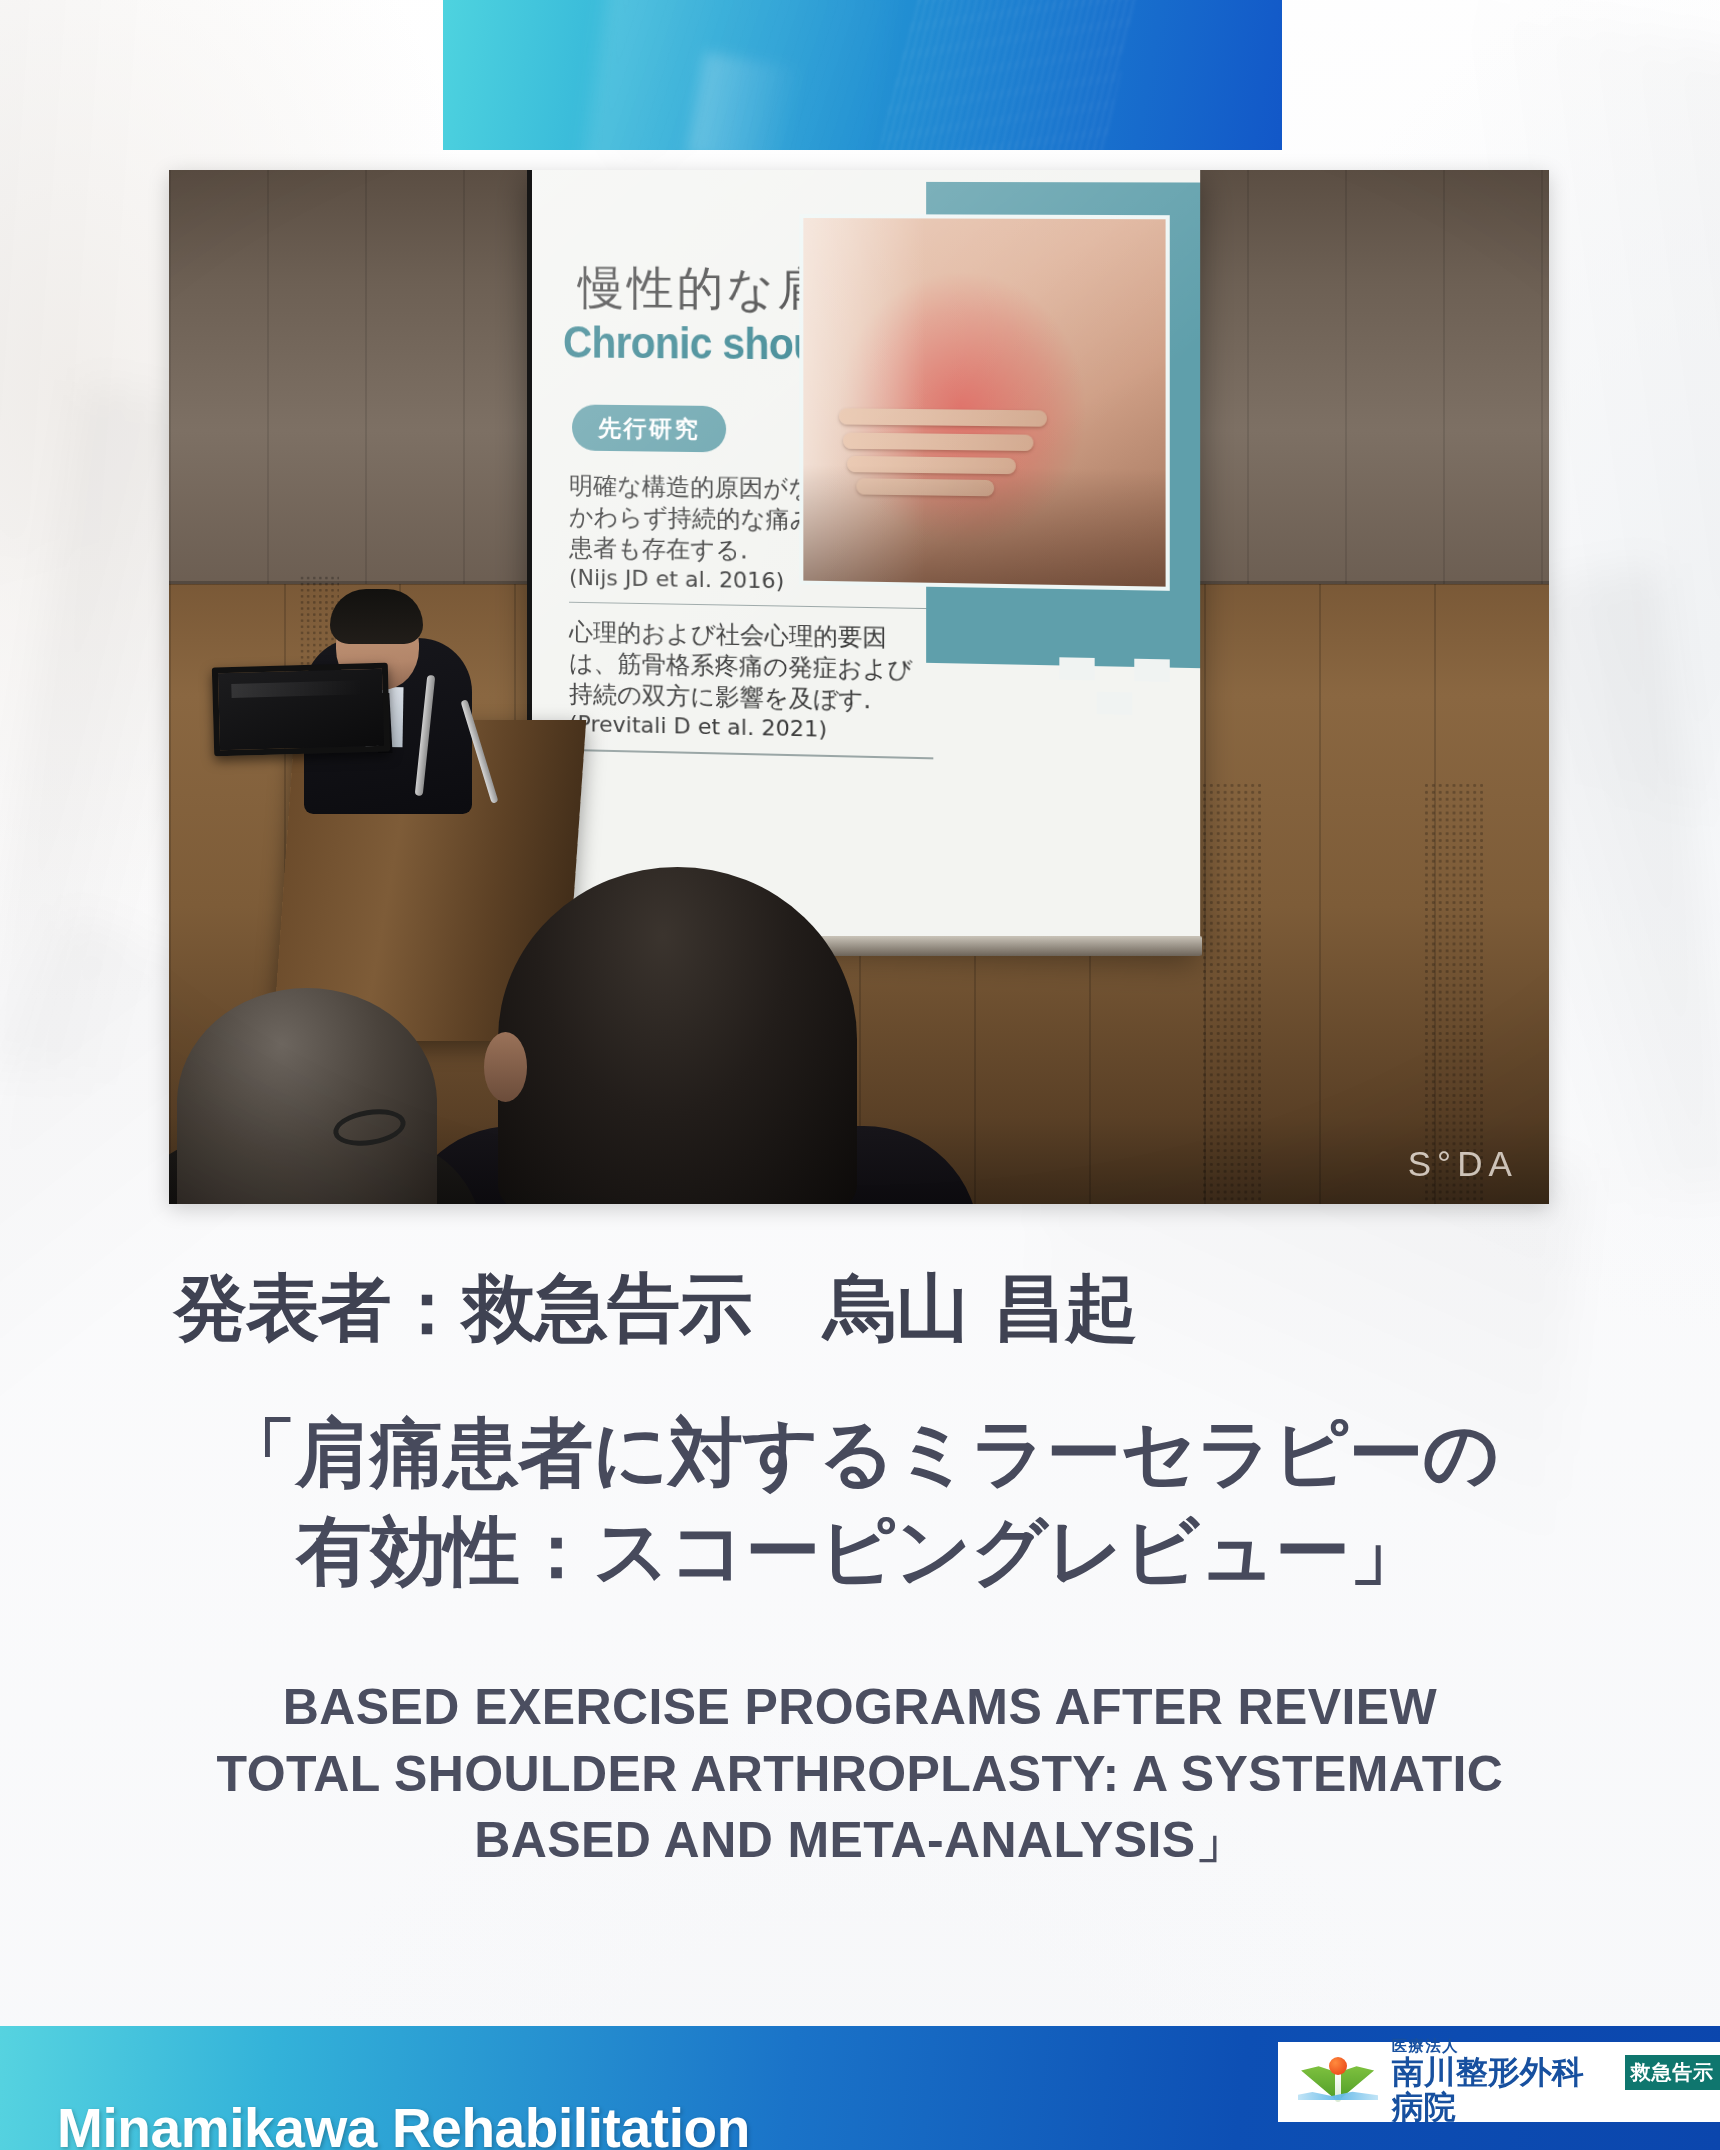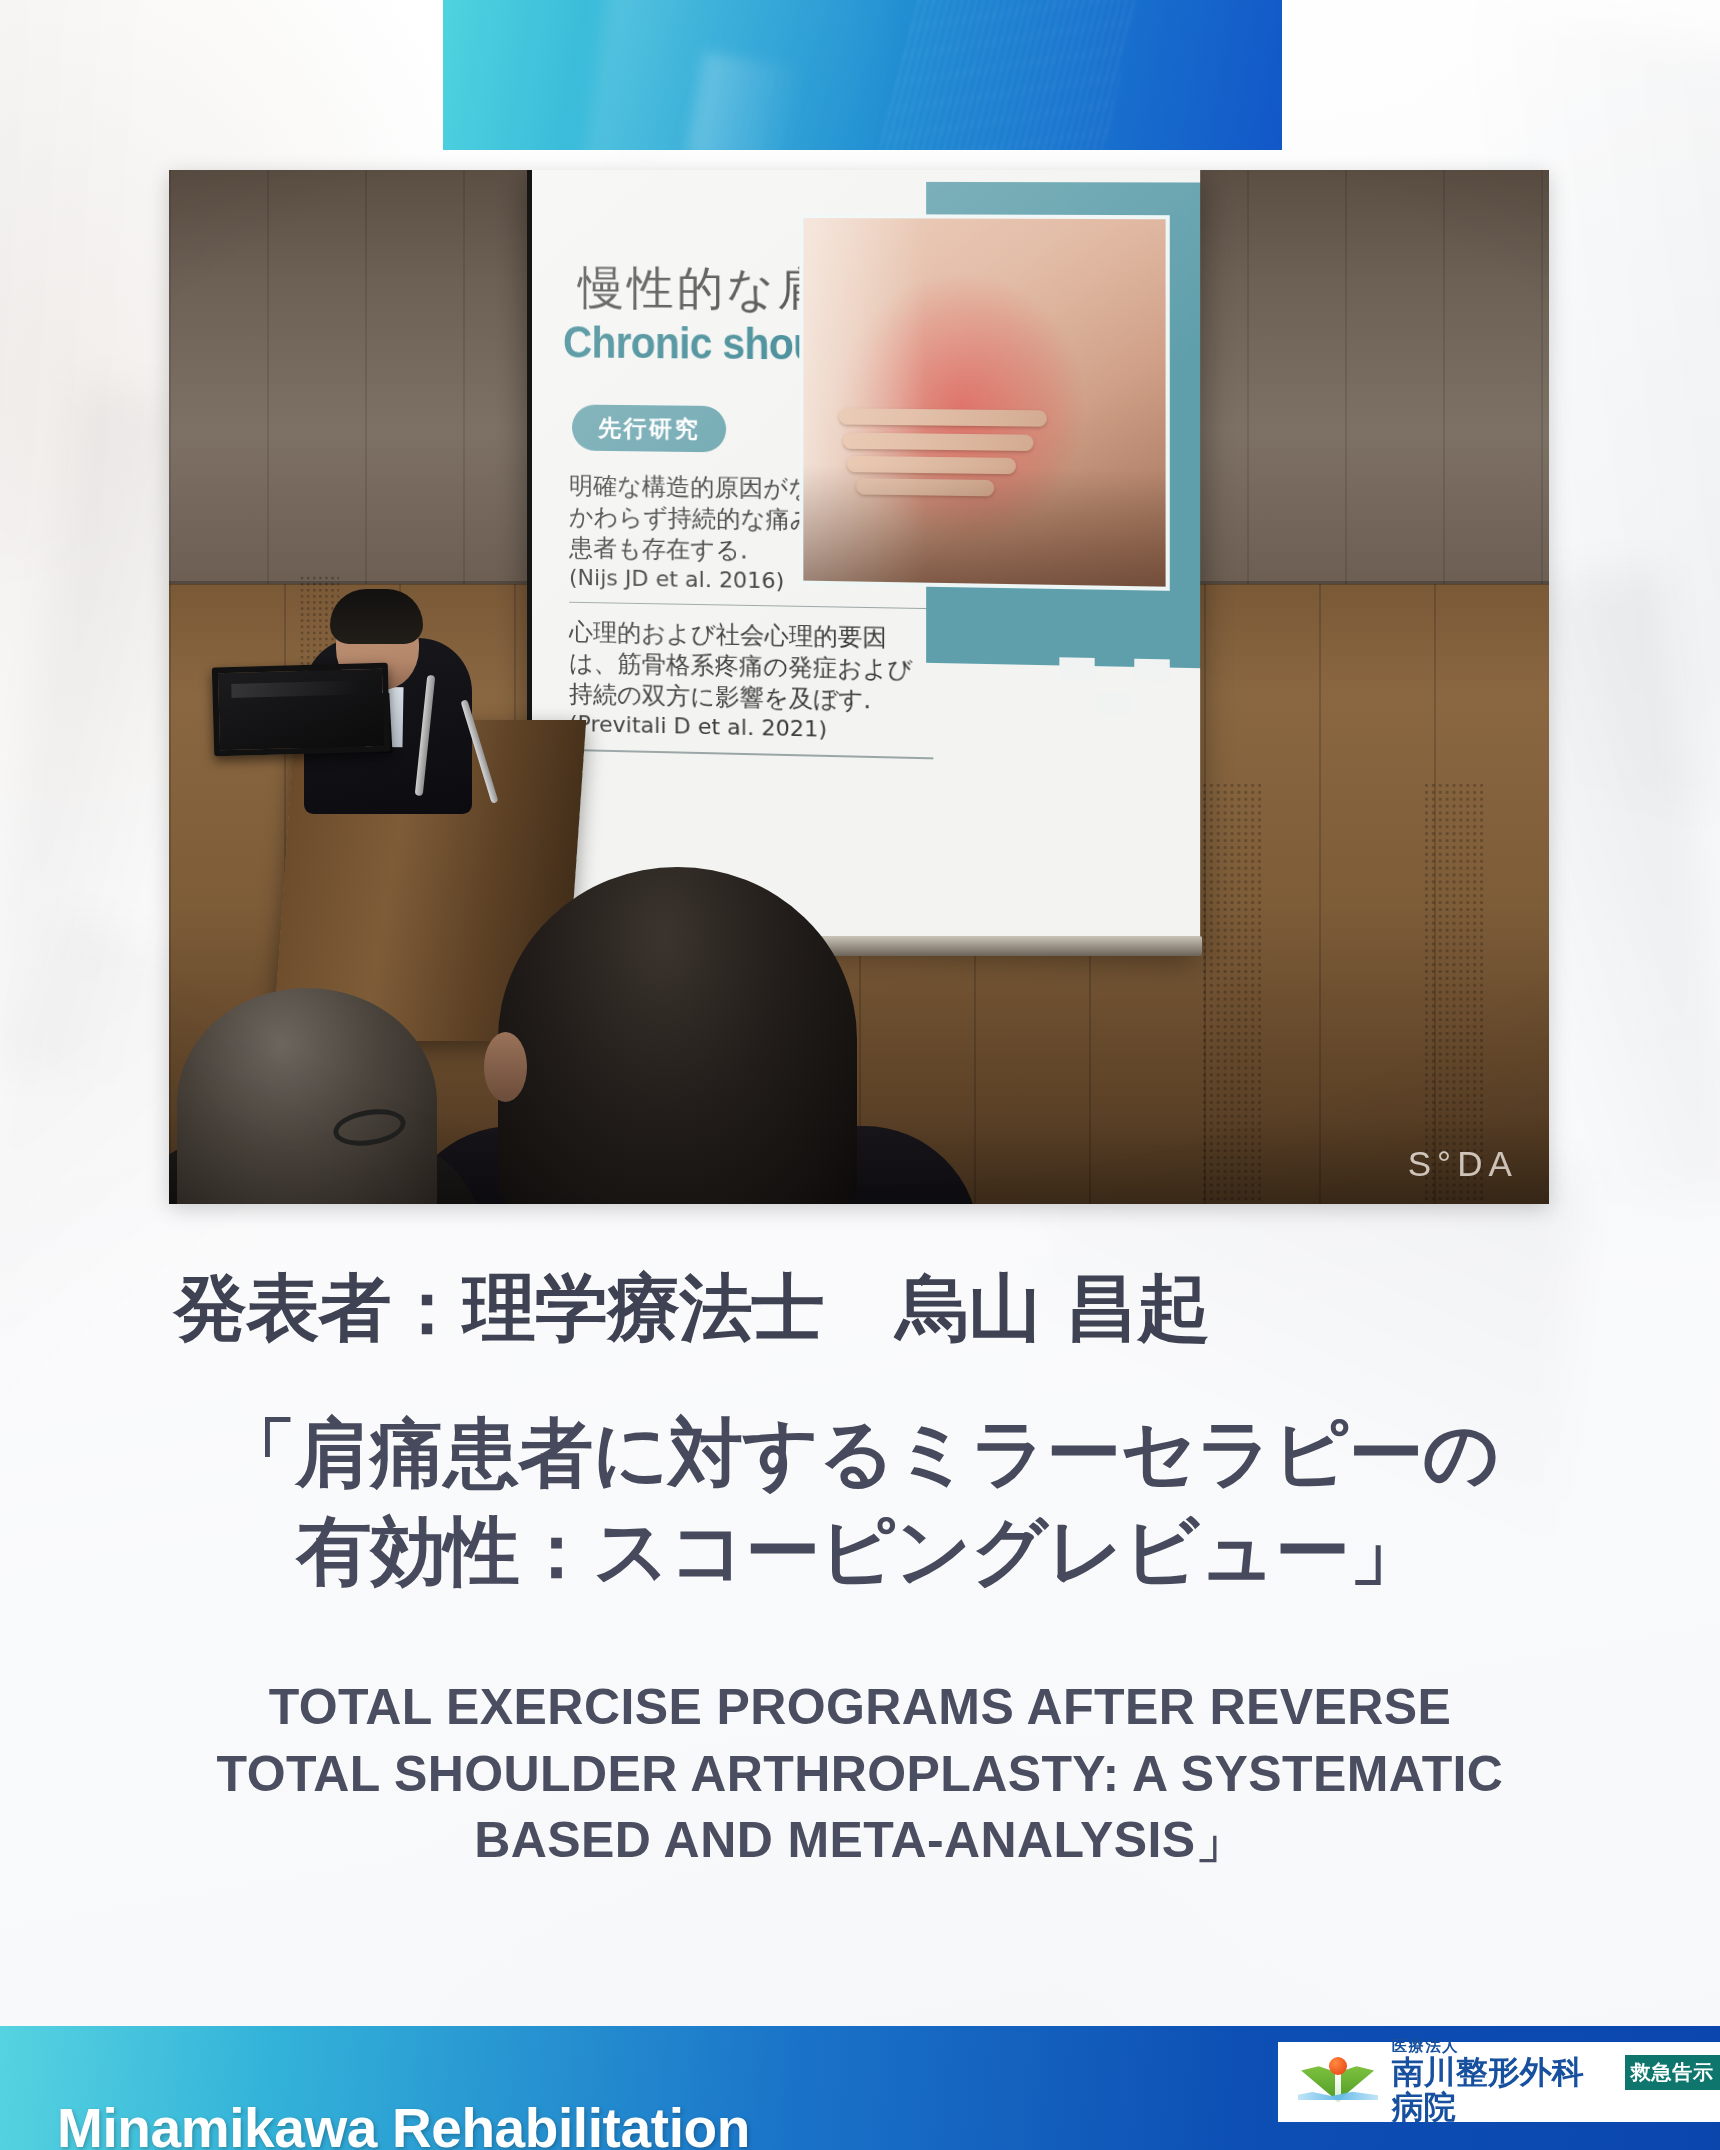--- a/index.html
+++ b/index.html
@@ -433,29 +433,29 @@
   <div class="aud-2-shoulder"></div>
   <div class="aud-1-shoulder"></div>
   <div class="aud-2"></div>
   <div class="aud-2-ear"></div>
   <div class="aud-1"></div>
   <div class="aud-1-glass"></div>
 
   <div class="photo-vignette"></div>
 </div>
 
-<div class="presenter-line">発表者：理学療法士　烏山 昌起</div>
+<div class="presenter-line">発表者：救急告示　烏山 昌起</div>
 
 <div class="title-ja">
   <div>「肩痛患者に対するミラーセラピーの</div>
   <div>有効性：スコーピングレビュー」</div>
 </div>
 
 <div class="title-en">
-  <div>TOTAL EXERCISE PROGRAMS AFTER REVERSE</div>
+  <div>BASED EXERCISE PROGRAMS AFTER REVIEW</div>
   <div>TOTAL SHOULDER ARTHROPLASTY: A SYSTEMATIC</div>
   <div>BASED AND META-ANALYSIS」</div>
 </div>
 
 <div class="footer">
   <div class="footer-text">Minamikawa Rehabilitation</div>
 
   <div class="hosp-card">
     <div class="leaf-mark">
       <div class="leaf"></div>

